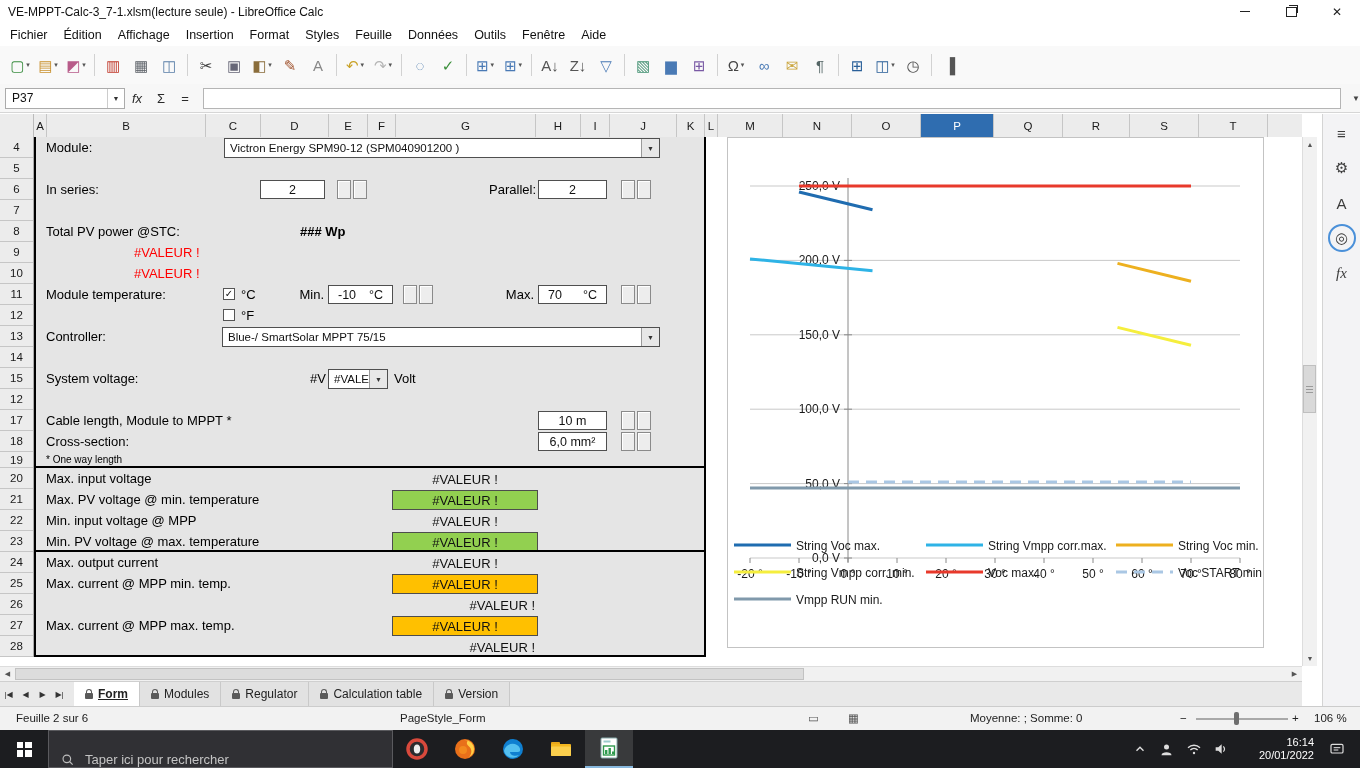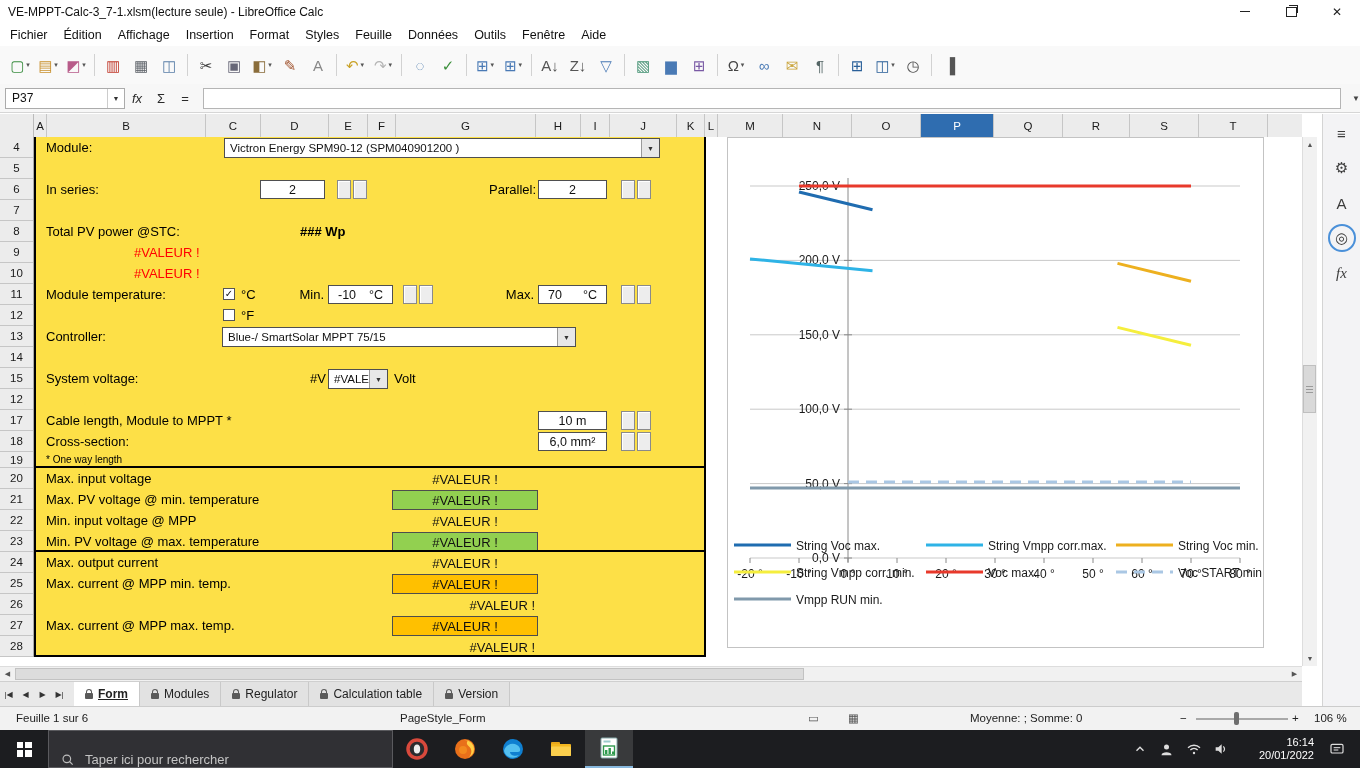--- a/index.html
+++ b/index.html
@@ -33,21 +33,21 @@
   .fb-exp{width:18px;font-size:8px;color:#444;text-align:center}
   
   .colheaders{left:0;top:114px;width:1302px;height:23px;display:flex;background:#ececec;border-bottom:1px solid #aaa;font-size:11.5px;color:#1a1a1a}
   .corner{width:33px;height:100%;border-right:1px solid #bbb;background:#ececec;flex:0 0 33px}
   .colh{height:100%;display:flex;align-items:center;justify-content:center;border-right:1px solid #c6c6c6;box-sizing:border-box}
   .colh.sel{background:#2f6db0;color:#fff}
   .rowheaders{left:0;top:137px;width:33px;background:#ececec;border-right:1px solid #aaa;font-size:11.5px;color:#1a1a1a}
   .rowh{display:flex;align-items:center;justify-content:center;border-bottom:1px solid #c6c6c6;box-sizing:border-box}
   
   .gridarea{left:0;top:137px;width:1302px;height:529px;background:#fff;overflow:hidden}
-  .panel{left:34px;top:0;width:672px;height:520px;background:#fde047}
+  .panel{left:34px;top:0;width:672px;height:520px;background:#e5e5e5}
   .flabel{position:absolute;font-size:13px;line-height:21px;white-space:nowrap;color:#000}
   .fnote{position:absolute;font-size:10px;line-height:16px;color:#000}
   .input3d{position:absolute;background:#fff;border:1px solid #4f4f4f;height:19px;display:flex;align-items:center;justify-content:center;font-size:12.5px;box-sizing:border-box}
   .input3d.sb{justify-content:space-between;padding:0 9px}
   .combo{position:absolute;background:#fff;border:1px solid #4f4f4f;height:20px;display:flex;align-items:stretch;font-size:11.5px;box-sizing:border-box}
   .combo .ct{flex:1;display:flex;align-items:center;padding-left:5px;white-space:nowrap;overflow:hidden}
   .combo .cb{width:17px;background:#e7e7e7;border-left:1px solid #9a9a9a;display:flex;align-items:center;justify-content:center;font-size:7px;color:#333}
   .spin{position:absolute;display:flex;gap:2px;height:19px}
   .spin-btn{width:14px;height:19px;background:#ededed;border:1px solid #8a8a8a;box-shadow:inset 1px 1px 0 #fff;display:flex;align-items:center;justify-content:center;font-size:6px;color:#222;box-sizing:border-box}
   .chk{position:absolute;width:12px;height:12px;background:#fff;border:1px solid #555;font-size:10px;line-height:10px;text-align:center;color:#111;box-sizing:border-box}
@@ -337,21 +337,21 @@
     </div>
     <div class="spin" style="left:587px;top:148px">
       <span class="spin-btn"></span>
       <span class="spin-btn"></span>
     </div>
 
     <span class="chk" style="left:189px;top:172px"></span>
     <span class="flabel" style="left:207px;top:168px">°F</span>
 
     <span class="flabel" style="left:12px;top:189px">Controller:</span>
-    <div class="combo" style="left:188px;top:190px;width:354px">
+    <div class="combo" style="left:188px;top:190px;width:438px">
       <span class="ct">Blue-/ SmartSolar MPPT 75/15</span>
       <span class="cb">▼</span>
     </div>
 
     <span class="flabel" style="left:12px;top:231px">System voltage:</span>
     <span class="flabel" style="left:276px;top:231px">#V</span>
     <div class="combo" style="left:294px;top:232px;width:60px">
       <span class="ct">#VALEU</span>
       <span class="cb">▼</span>
     </div>
@@ -530,21 +530,21 @@
         <span class="tab-label">Calculation table</span>
       </div>
       <div class="tab">
         <span class="lock"></span>
         <span class="tab-label">Version</span>
       </div>
     </div>
 </div>
 
 <div class="r statusbar">
-  <span class="r" style="left:16px">Feuille 1 sur 6</span>
+  <span class="r" style="left:16px">Feuille 2 sur 6</span>
   <span class="r" style="left:400px">PageStyle_Form</span>
   <span class="r" style="left:808px;color:#555">▭</span>
   <span class="r" style="left:848px;color:#555">▦</span>
   <span class="r" style="left:970px">Moyenne: ; Somme: 0</span>
   <span class="r" style="left:1180px">−</span>
   <div class="r zoomtrack"></div>
   <div class="r zoomhandle"></div>
   <span class="r" style="left:1292px">+</span>
   <span class="r" style="left:1314px">106 %</span>
 </div>

